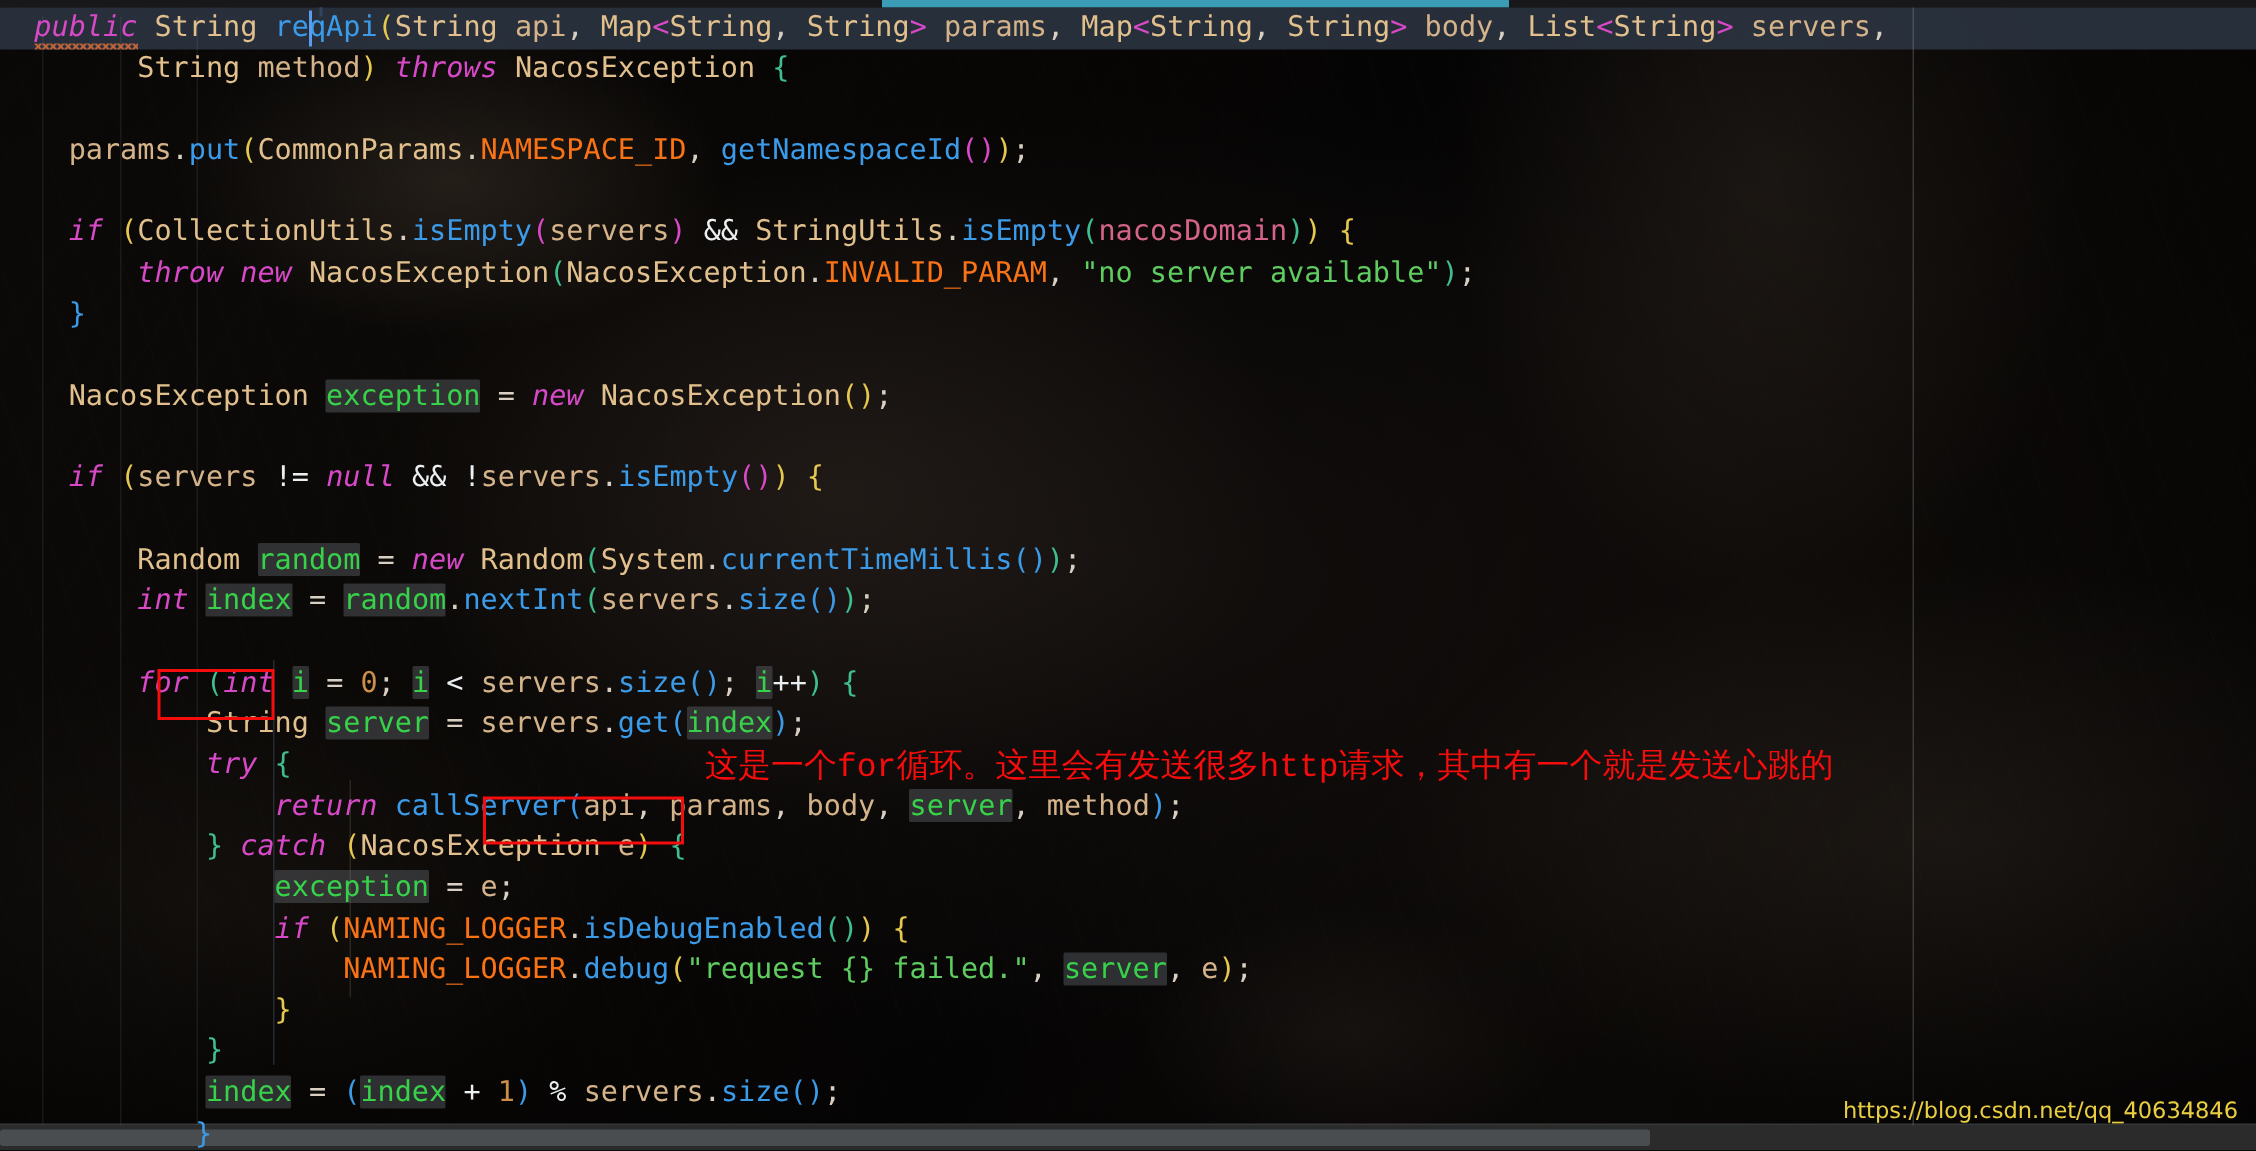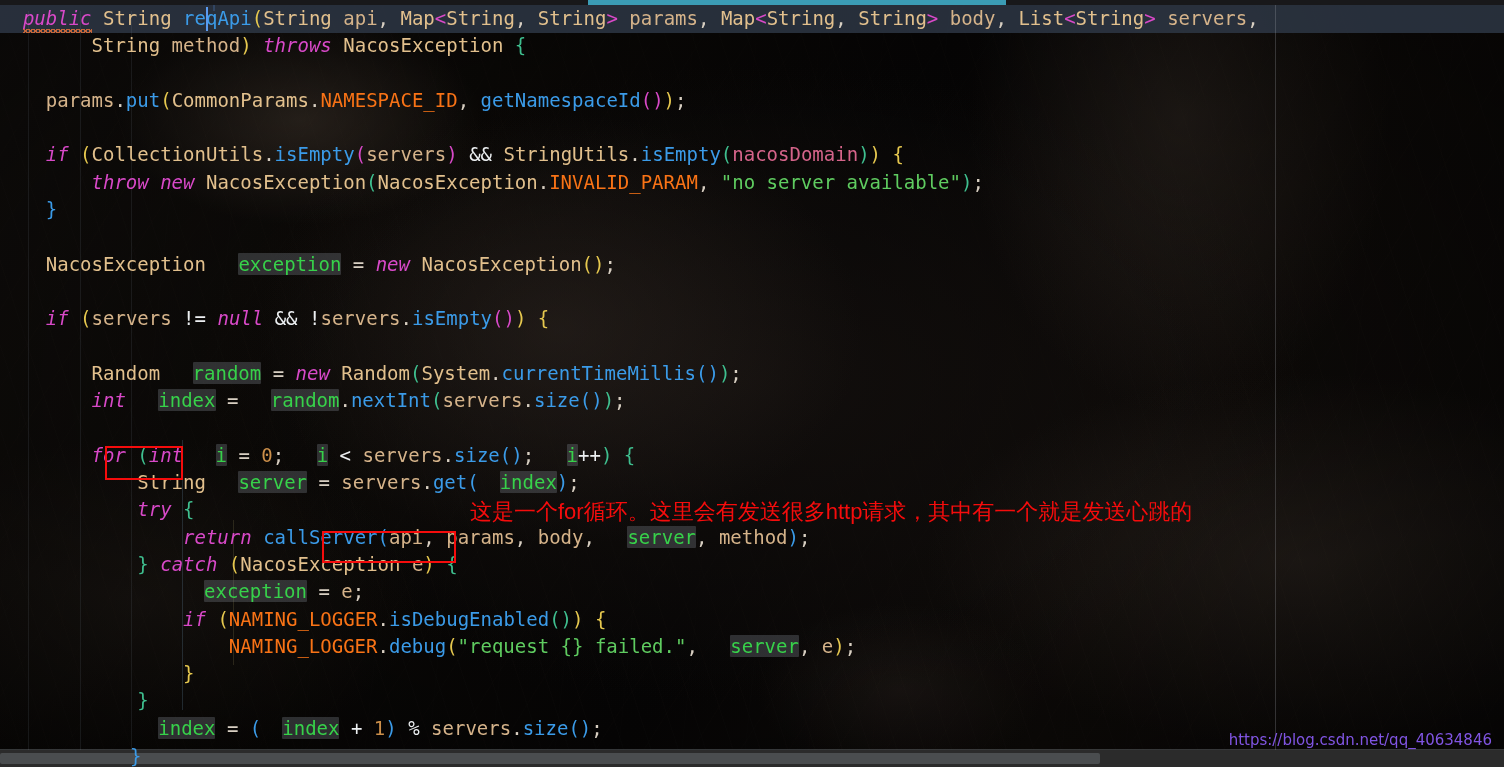--- a/index.html
+++ b/index.html
@@ -91,21 +91,21 @@
   
   #caret-line-hl {
     position: absolute; left: 0; top: 5px; width: 1504px; height: 28px;
     background: rgba(48,58,72,0.80);
   }
   .kwv      { color: #d849c8; font-style: italic; }   
   .type     { color: #e2c08d; }
   .ident    { color: #d5b38a; }
   .method   { color: #3b9be8; }
   .field    { color: #d5648a; }
-  .green    { color: #37d14a; margin-left: 21px; }
+  .green    { color: #37d14a; }
   .str      { color: #5fcc60; }
   .num      { color: #cc8f4a; }
   .punc     { color: #d8cfc2; }
   .paren1   { color: #e6c84f; }
   .paren2   { color: #d849c8; }
   .paren3   { color: #3fbf8f; }
   .paren4   { color: #3b9be8; }
   .brace-g  { color: #3fbf8f; }
   .brace-b  { color: #3b9be8; }
   .brace-y  { color: #e6c84f; }
@@ -144,35 +144,35 @@
     border: 2px solid #f50c0c;
     pointer-events: none;
   }
   #redbox-for      { left: 105px; top: 446px; width: 78px; height: 34px; }
   #redbox-callsrv  { left: 322px; top: 531px; width: 134px; height: 32px; }
 
   
   #annotation {
     position: absolute;
     left: 470px; top: 499px;
-    font-family: Liberation Sans, sans-serif;
+    font-family: Liberation Mono, monospace;
     font-size: 22px;
     line-height: 26px;
     color: #f50c0c;
     white-space: pre;
     letter-spacing: 0px;
   }
 
   
   #watermark {
     position: absolute;
     right: 12px; bottom: 18px;
     font-family: "DejaVu Sans", "Liberation Sans", sans-serif;
     font-size: 15px;
-    color: #8b5cf6;
+    color: #fde047;
     opacity: .92;
     white-space: nowrap;
     text-align: right;
   }
 
   
   #hscroll-track {
     position: absolute; left: 0; bottom: 0; width: 1504px; height: 17px;
     background: #2b2b2b;
   }

